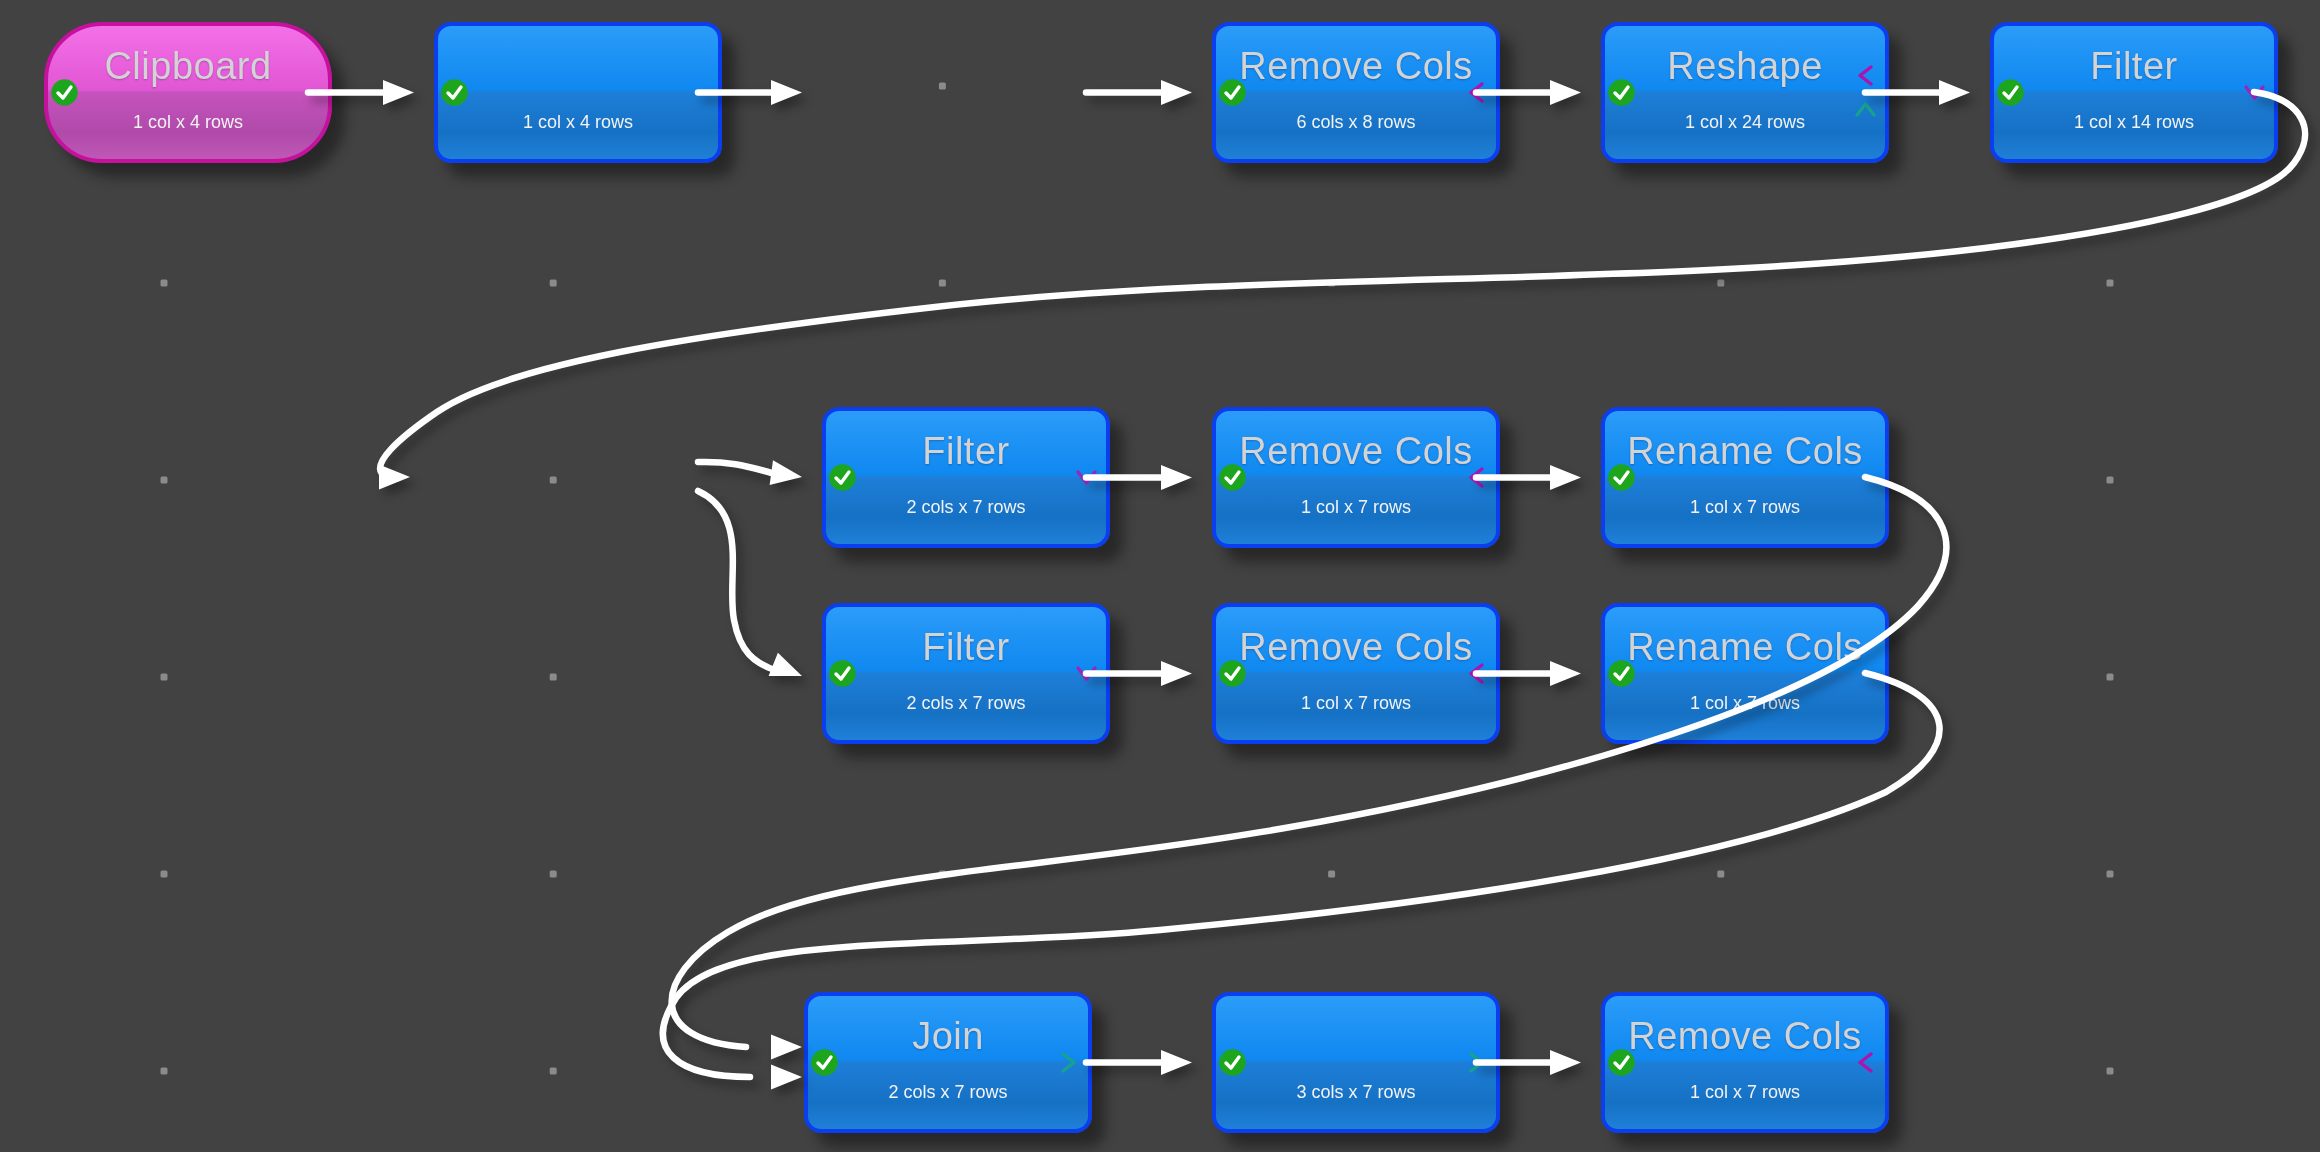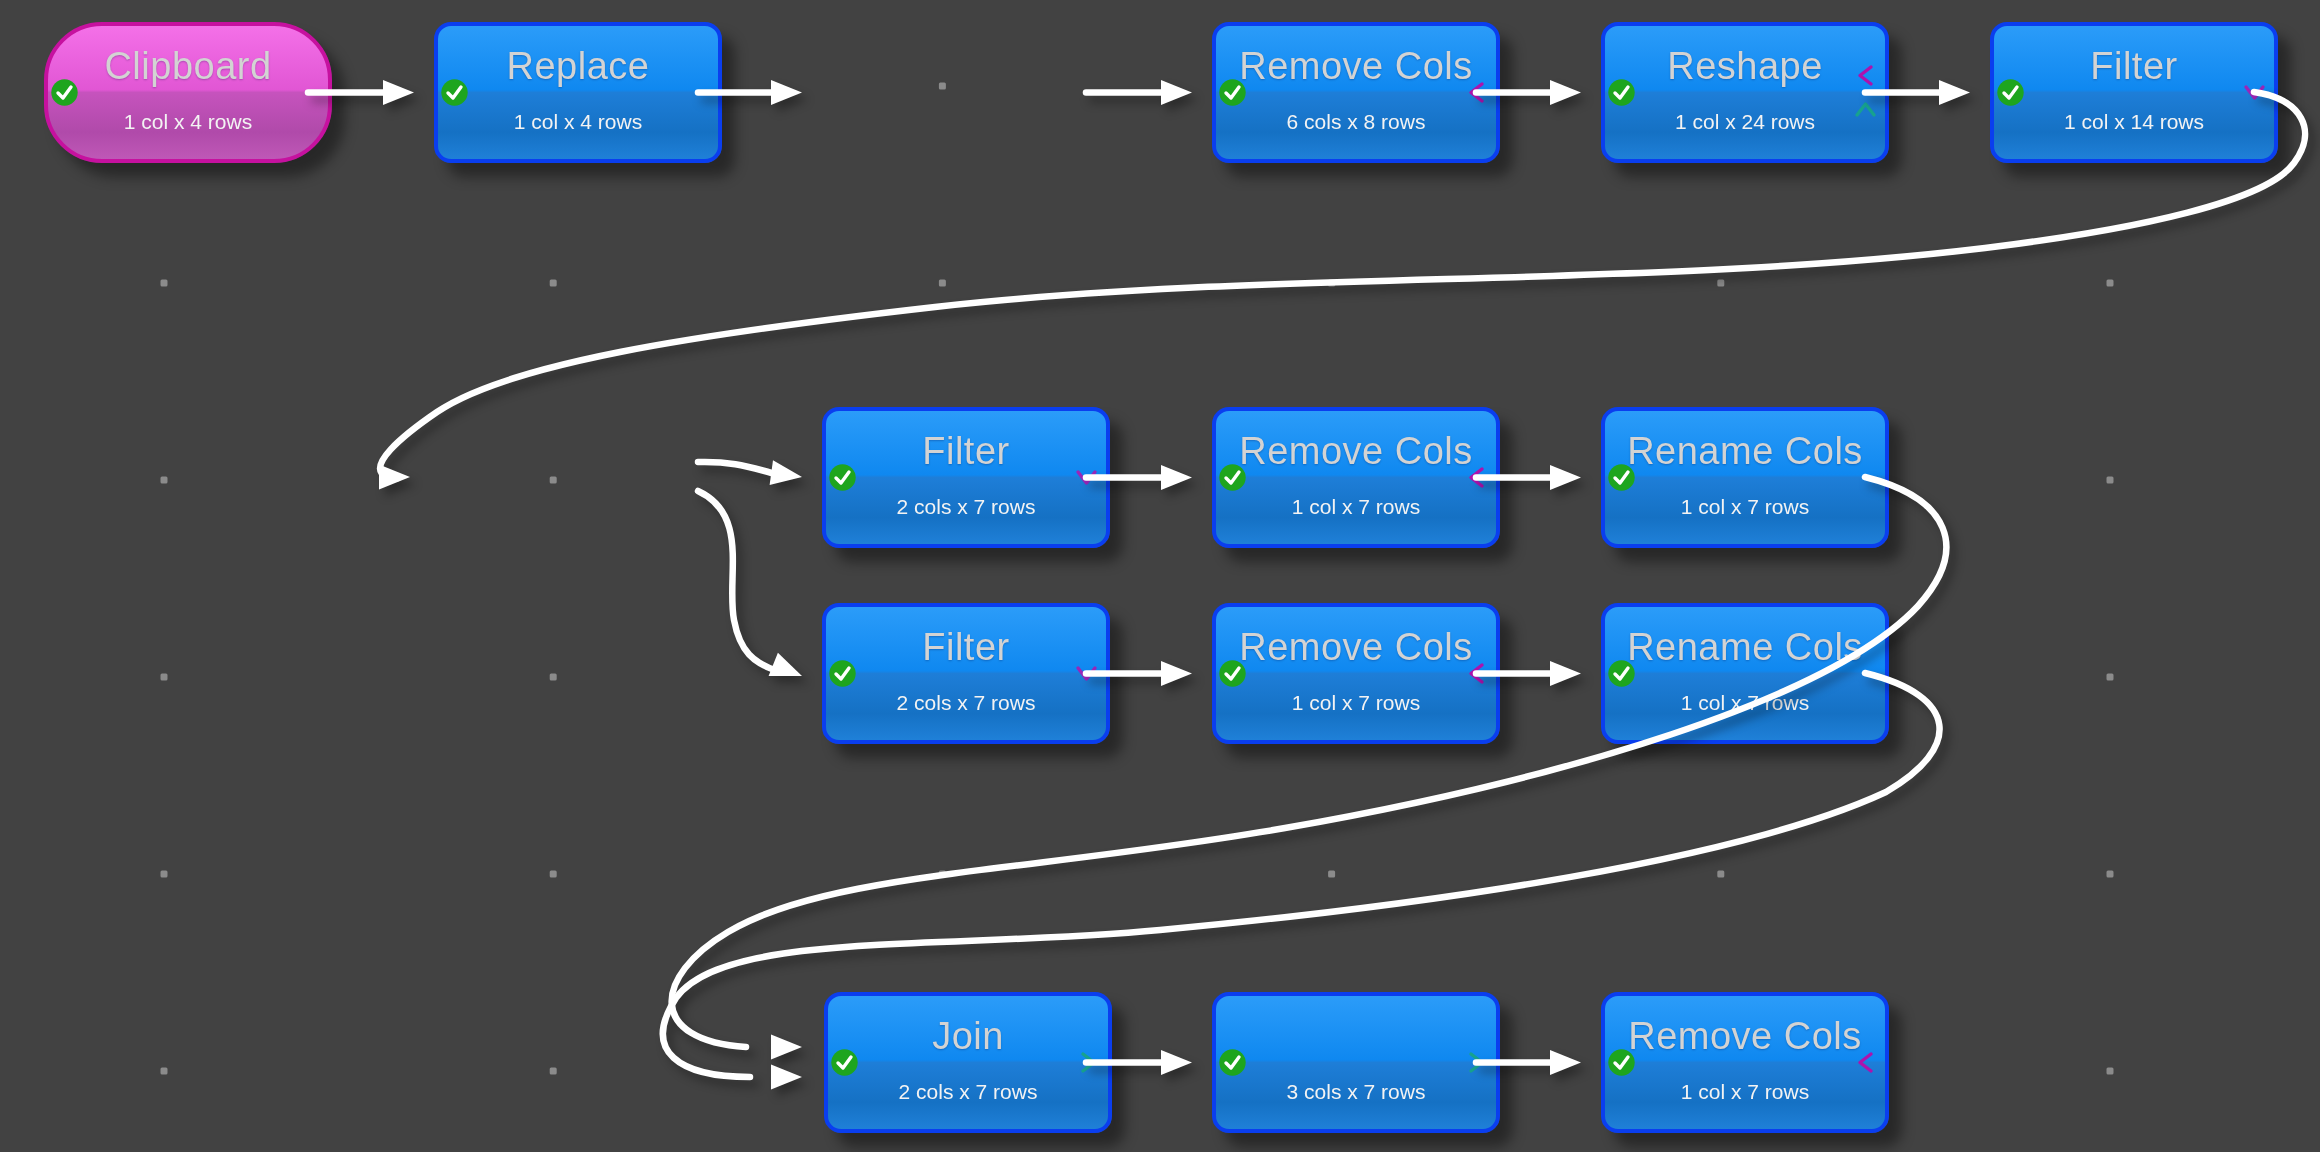--- a/index.html
+++ b/index.html
@@ -23,21 +23,21 @@
     border-color:#C6119F;border-radius:58px;
     background:linear-gradient(180deg,#F470E8 0%,#E156D4 48%,#C653BD 50%,#B04AAA 80%,#BF58B7 100%);
   }
   .node-title{
     position:absolute;left:8px;right:8px;top:15px;height:50px;line-height:50px;
     text-align:center;font-size:38px;color:#D3D3D3;letter-spacing:.5px;
     text-shadow:0 1px 2px rgba(0,0,60,.25);white-space:nowrap;
   }
   .node-subtitle{
     position:absolute;left:8px;right:8px;top:83px;height:26px;line-height:26px;
-    text-align:center;font-size:21px;color:#F3F3F3;white-space:nowrap;
+    text-align:center;font-size:18px;color:#F3F3F3;white-space:nowrap;
   }
   .check{position:absolute;left:3px;top:53px;width:27px;height:27px;}
   .marker{position:absolute;right:4px;top:51px;width:31px;height:31px;}
   .marker.upper{top:34px;}
   .marker.lower{top:68px;}
   .check svg,.marker svg{display:block;width:100%;height:100%;}
 </style>
 </head>
 <body>
 
@@ -84,21 +84,20 @@
       <div class="node-title">Clipboard</div>
       <div class="node-subtitle">1 col x 4 rows</div>
       <span class="check">
         <svg viewBox="0 0 27 27">
           <circle cx="13.5" cy="13.5" r="13.2" fill="#1EA51E"></circle>
           <polyline points="7,14 12,19 20,8" fill="none" stroke="#FFFFFF" stroke-width="3.4" stroke-linecap="round" stroke-linejoin="round"></polyline>
         </svg>
       </span>
     </div>
     <div class="node" style="left: 410px; top: 22px;">
-      <div class="node-title">Replace</div>
       <div class="node-subtitle">1 col x 4 rows</div>
       <span class="check">
         <svg viewBox="0 0 27 27">
           <circle cx="13.5" cy="13.5" r="13.2" fill="#1EA51E"></circle>
           <polyline points="7,14 12,19 20,8" fill="none" stroke="#FFFFFF" stroke-width="3.4" stroke-linecap="round" stroke-linejoin="round"></polyline>
         </svg>
       </span>
     </div>
     <div class="node" style="left: 1188px; top: 22px;">
       <div class="node-title">Remove Cols</div>
@@ -223,21 +222,21 @@
     <div class="node" style="left: 1577px; top: 603px;">
       <div class="node-title">Rename Cols</div>
       <div class="node-subtitle">1 col x 7 rows</div>
       <span class="check">
         <svg viewBox="0 0 27 27">
           <circle cx="13.5" cy="13.5" r="13.2" fill="#1EA51E"></circle>
           <polyline points="7,14 12,19 20,8" fill="none" stroke="#FFFFFF" stroke-width="3.4" stroke-linecap="round" stroke-linejoin="round"></polyline>
         </svg>
       </span>
     </div>
-    <div class="node" style="left: 800px; top: 992px;">
+    <div class="node" style="left: 780px; top: 992px;">
       <div class="node-title">Join</div>
       <div class="node-subtitle">2 cols x 7 rows</div>
       <span class="check">
         <svg viewBox="0 0 27 27">
           <circle cx="13.5" cy="13.5" r="13.2" fill="#1EA51E"></circle>
           <polyline points="7,14 12,19 20,8" fill="none" stroke="#FFFFFF" stroke-width="3.4" stroke-linecap="round" stroke-linejoin="round"></polyline>
         </svg>
       </span>
       <span class="marker">
         <svg viewBox="0 0 31 31">

